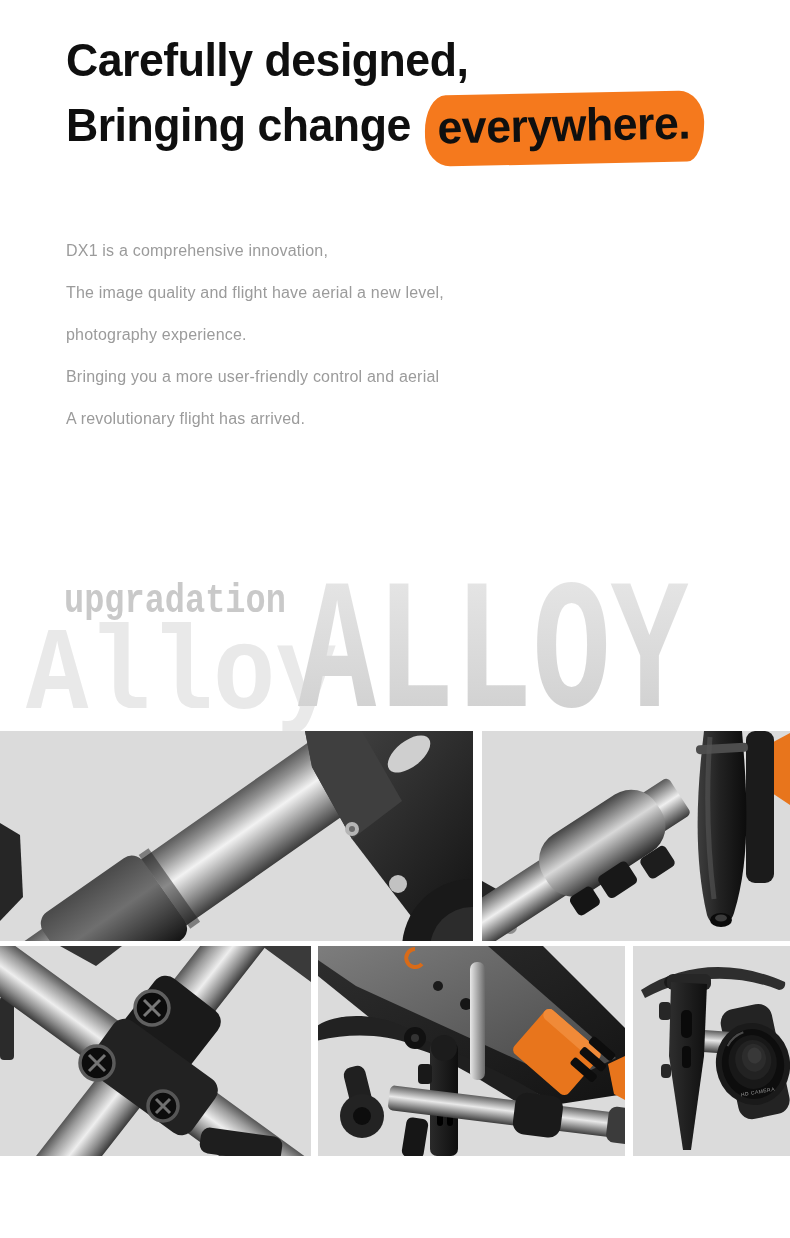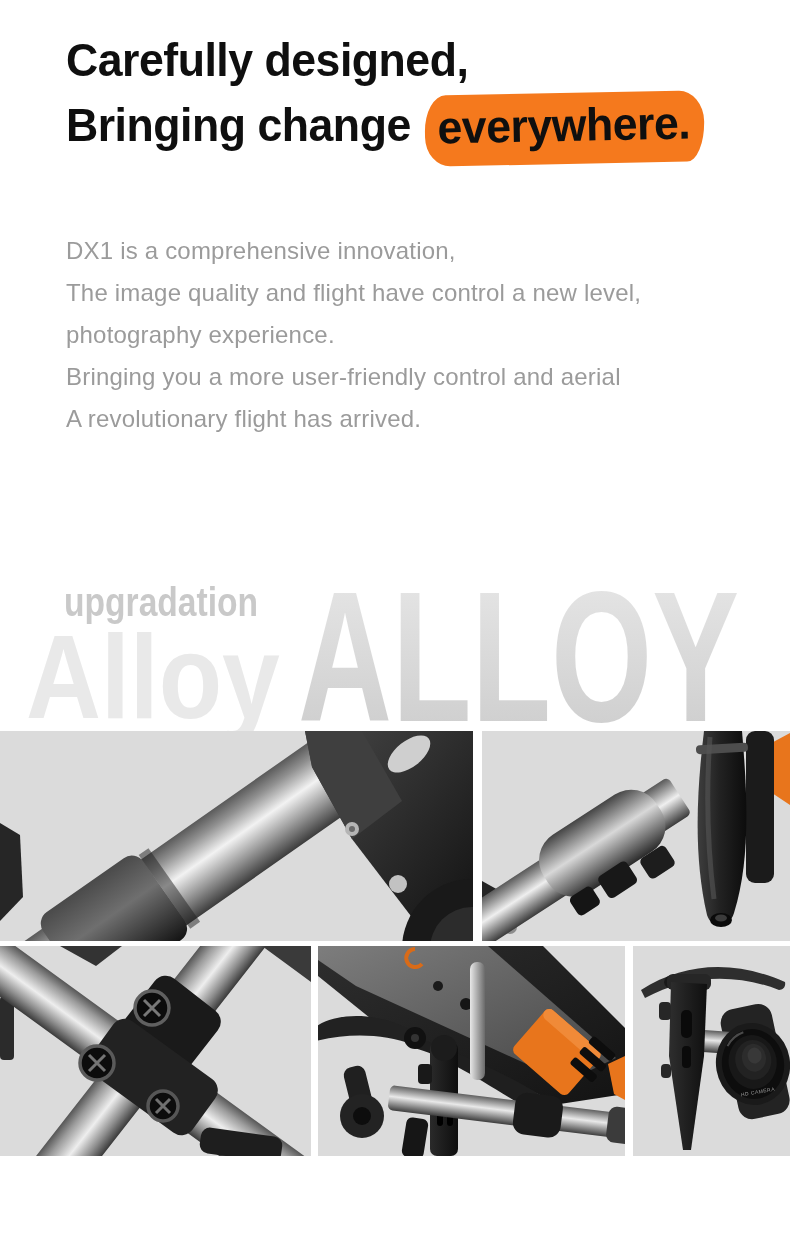--- a/index.html
+++ b/index.html
@@ -23,28 +23,28 @@
     display:inline-block;
     background:#f5791d;
     padding:0px 15px 6px 13px;
     margin-left:2px;
     border-radius:30px 35px 25px 35px / 50px 42px 55px 40px;
     transform:rotate(-1.1deg);
   }
   
   .intro {
     position:absolute; left:66px; top:222px;
-    font-size:24px; line-height:42px;
+    font-size:16px; line-height:42px;
     color:#9b9b9b; letter-spacing:0.2px;
     white-space:nowrap;
   }
   
   .watermark {
     position:absolute; left:0; top:0; width:790px; height:863px;
-    overflow:hidden; pointer-events:none;
+    overflow:hidden; pointer-events:none;font-family:Liberation Mono, monospace;
   }
   .wm-kicker {
     position:absolute; left:64px; top:574px;
     font-size:40px; font-weight:700; line-height:1;
     color:#c9c9c9; transform:scaleX(0.84); transform-origin:0 0;
     white-space:nowrap;
   }
   .wm-alloy {
     position:absolute; left:26px; top:610px;
     font-size:118px; font-weight:700; line-height:1;
@@ -79,21 +79,21 @@
 <div id="page">
 
   <h1 class="hero-title" style="margin:0">
     <span>Carefully designed,</span><br>
     <span>Bringing change</span>
     <span class="hl-pill"><span>everywhere.</span></span>
   </h1>
 
   <div class="intro">
     <div>DX1 is a comprehensive innovation,</div>
-    <div>The image quality and flight have control a new level,</div>
+    <div>The image quality and flight have aerial a new level,</div>
     <div>photography experience.</div>
     <div>Bringing you a more user-friendly control and aerial</div>
     <div>A revolutionary flight has arrived.</div>
   </div>
 
   <div class="watermark">
     <div class="wm-kicker">upgradation</div>
     <div class="wm-alloy">Alloy</div>
     <div class="wm-caps">ALLOY</div>
   </div>

